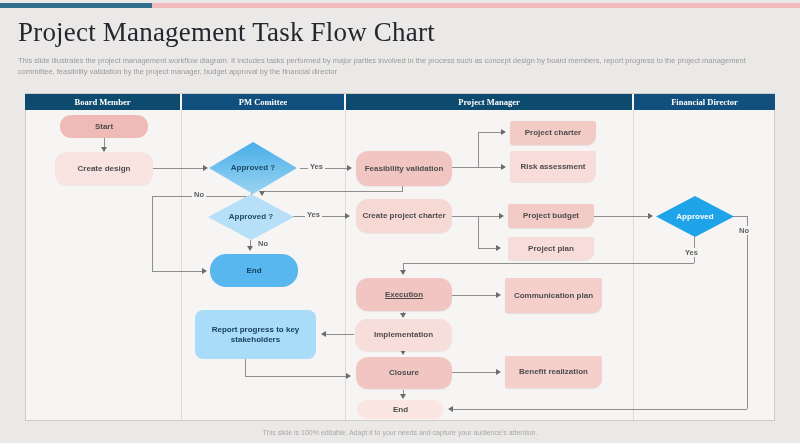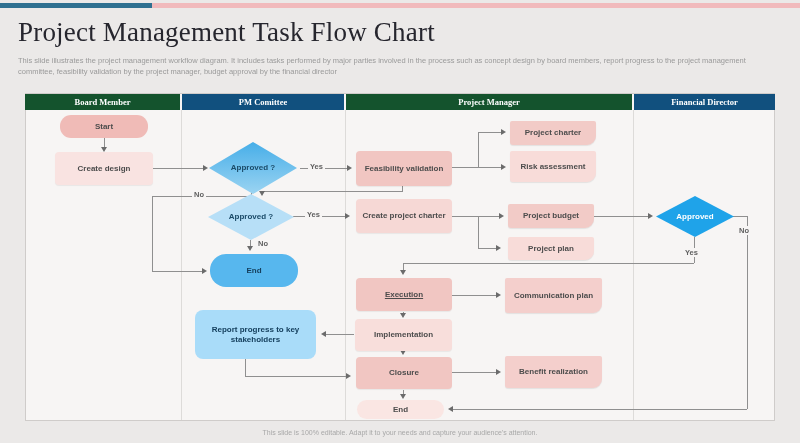--- a/index.html
+++ b/index.html
@@ -11,27 +11,27 @@
   .title{position:absolute;left:18px;top:17px;width:740px;
          font-family:"Liberation Serif",serif;font-size:27px;color:#26262e;letter-spacing:.2px;}
   .subtitle{position:absolute;left:18px;top:55px;width:762px;font-size:7.5px;line-height:1.5;color:#9a9a9a;}
   .footer{position:absolute;left:0;top:429px;width:800px;text-align:center;font-size:7px;color:#a8a8a8;}
 
   .chart{position:absolute;left:25px;top:93px;width:750px;height:328px;
          background:#f7f5f4;border:1px solid #cfccca;box-sizing:border-box;}
   .lane-line{position:absolute;top:110px;width:1px;height:310px;background:#dddbd9;}
   .hdr{position:absolute;top:94px;height:16px;display:flex;align-items:center;justify-content:center;
        color:#ffffff;font-family:"Liberation Serif",serif;font-weight:bold;font-size:8.5px;}
-  .hdr.salmon{background:#14532d;}
+  .hdr.salmon{background:#0c4a6e;}
   .hdr.navy{background:#11507e;}
 
   .node{position:absolute;display:flex;align-items:center;justify-content:center;text-align:center;
         font-size:8px;font-weight:bold;color:#4c4c4c;line-height:1.25;box-sizing:border-box;z-index:3;}
   .pill{border-radius:11px;}
-  .rrect{border-radius:4px;box-shadow:0 1px 1px rgba(0,0,0,0.06);}
+  .rrect{border-radius:12px;box-shadow:0 1px 1px rgba(0,0,0,0.06);}
   .ribbon{border-radius:2px 2px 9px 3px;box-shadow:0 1px 1px rgba(0,0,0,0.08);}
   .diamond{clip-path:polygon(50% 0,100% 50%,50% 100%,0 50%);color:#1a4a68;z-index:3;}
   .blue-node{color:#16405e;}
 
   .hl{position:absolute;height:1px;background:#8f8f8f;z-index:1;}
   .vl{position:absolute;width:1px;background:#8f8f8f;z-index:1;}
   .ar,.al,.ad{position:absolute;width:0;height:0;z-index:2;}
   .ar{border-top:3px solid transparent;border-bottom:3px solid transparent;border-left:5px solid #6b6b6b;}
   .al{border-top:3px solid transparent;border-bottom:3px solid transparent;border-right:5px solid #6b6b6b;}
   .ad{border-left:3px solid transparent;border-right:3px solid transparent;border-top:5px solid #6b6b6b;}

